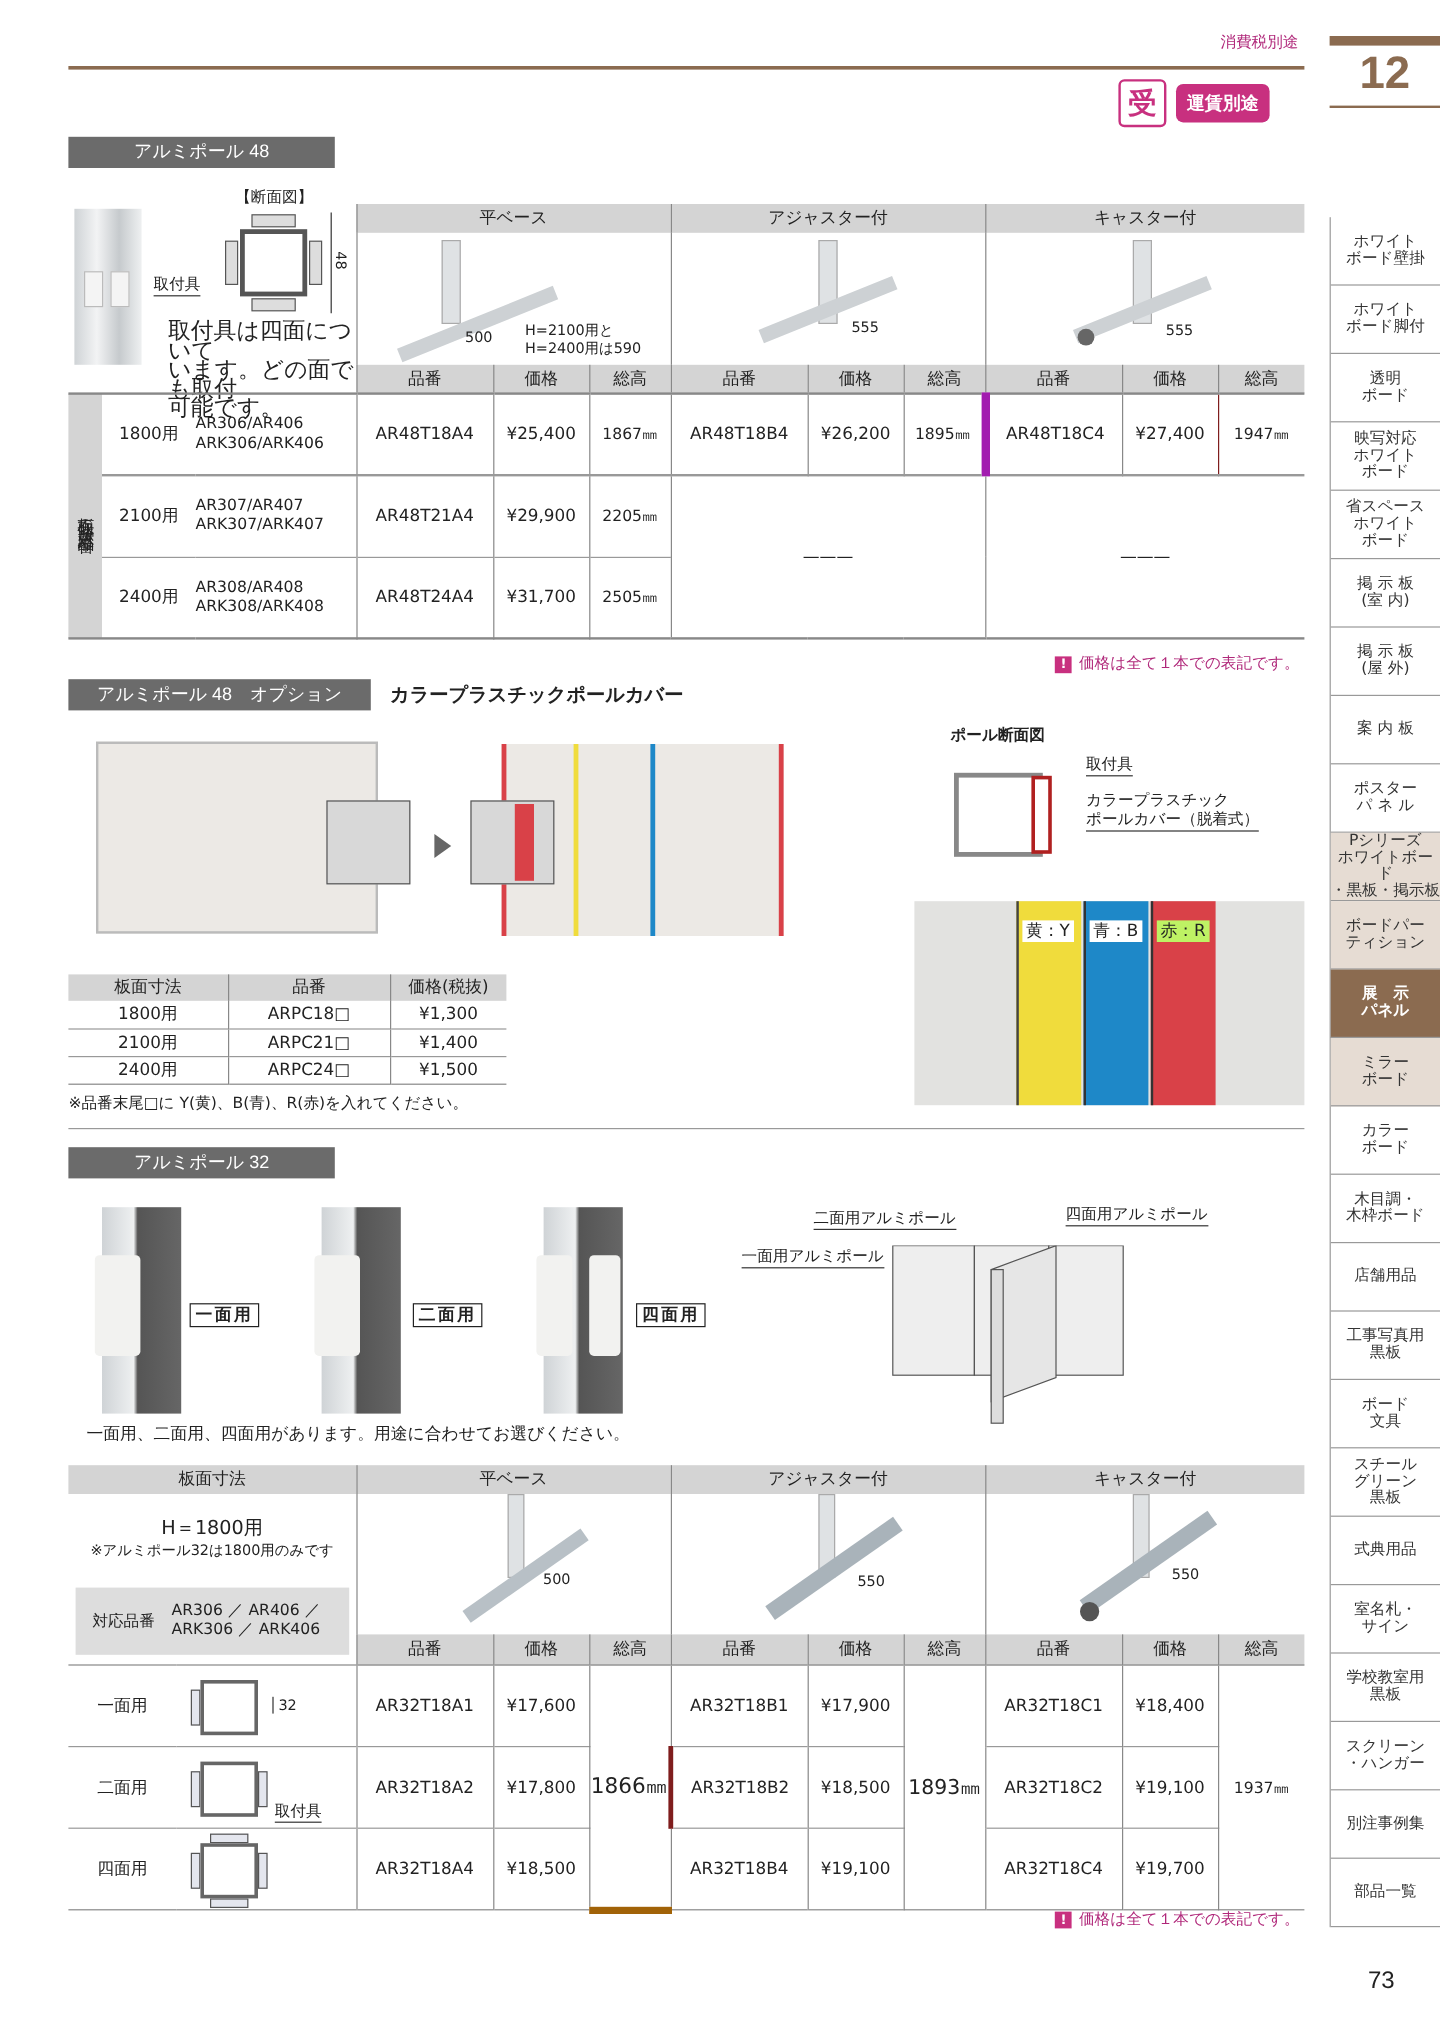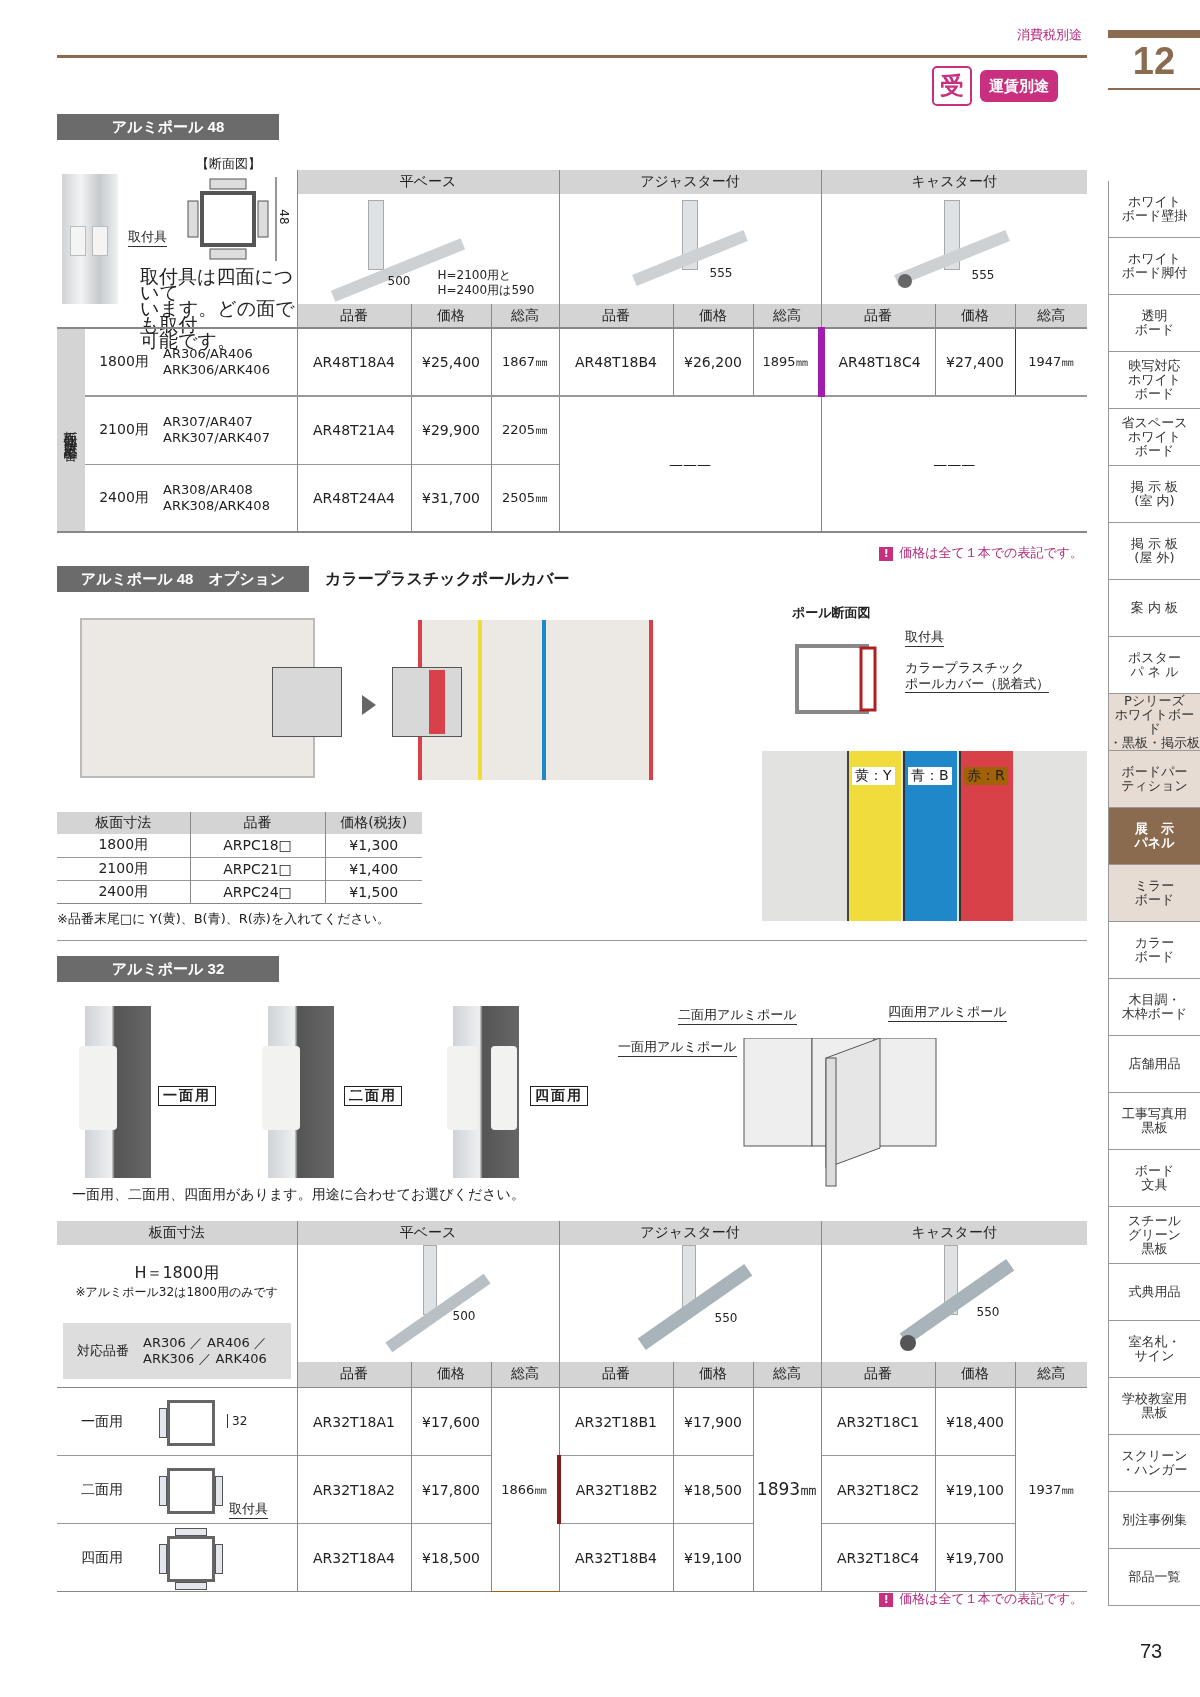--- a/index.html
+++ b/index.html
@@ -9,21 +9,21 @@
 .tax{right:118px;top:26px;font-size:13px;color:#b0287a}
 .badge-uke{left:932px;top:66px;width:40px;height:40px;border:2px solid #c8307f;border-radius:5px;color:#c8307f;font-size:24px;font-weight:bold;text-align:center;line-height:36px}
 .badge-unchin{left:980px;top:70px;width:78px;height:32px;background:#c8307f;border-radius:6px;color:#fff;font-size:15px;font-weight:bold;text-align:center;line-height:32px}
 .chap-bar{left:1108px;top:30px;width:92px;height:8px;background:#8b6b50}
 .chap-num{left:1108px;top:40px;width:92px;text-align:center;font-size:38px;font-weight:bold;color:#8b6b50;font-family:"Liberation Sans",sans-serif}
 .chap-line{left:1108px;top:88px;width:92px;height:2px;background:#8b6b50}
 .side{left:1108px;top:181px;width:92px;border-left:1px solid #999}
 .side div{height:57px;border-bottom:1px solid #999;display:flex;align-items:center;justify-content:center;text-align:center;font-size:13px;line-height:14px;white-space:pre-line;color:#333}
 .side .shade{background:#e6dcd3}
 .side .active{background:#8b6b50;color:#fff;font-weight:bold}
-.sec-title{height:26px;background:#6b6b6b;color:#fff;font-weight:bold;font-size:15px;line-height:26px;text-align:center;font-family:"Liberation Sans",sans-serif}
+.sec-title{height:26px;background:#6b6b6b;color:#fff;font-weight:normal;font-size:15px;line-height:26px;text-align:center;font-family:"Liberation Sans",sans-serif}
 table{border-collapse:collapse;position:absolute}
 td,th{font-size:14px;text-align:center;font-weight:normal}
 .hdr{background:#d4d4d4}
 .note{font-size:13px;color:#b0287a}
 .note .ex{display:inline-block;width:14px;height:14px;background:#c8307f;color:#fff;font-size:11px;line-height:14px;text-align:center;margin-right:6px;font-weight:bold}
 .pole{background:linear-gradient(90deg,#cfd3d6,#f2f3f4,#c6cacd,#eef0f1);}
 .label-box{border:1px solid #222;background:#fff;font-size:14px;font-weight:bold;padding:0 4px;letter-spacing:2px}
 </style>
 </head>
 <body>
@@ -221,21 +221,21 @@
 <div class="abs" style="left:905px;top:628px;font-size:13px;border-bottom:1px solid #333">取付具</div>
 <div class="abs" style="left:905px;top:660px;font-size:13px;white-space:pre-line;line-height:16px;border-bottom:1px solid #333">カラープラスチック
 ポールカバー（脱着式）</div>
 
 <div class="abs" style="left:762px;top:751px;width:325px;height:170px;background:#e2e2e0">
   <div style="position:absolute;left:85px;top:0;width:54px;height:170px;background:#f0dc3c;border-left:2px solid #444"></div>
   <div style="position:absolute;left:141px;top:0;width:54px;height:170px;background:#1e88c8;border-left:2px solid #333"></div>
   <div style="position:absolute;left:197px;top:0;width:54px;height:170px;background:#d94148;border-left:2px solid #333"></div>
   <span style="position:absolute;left:90px;top:16px;background:#fff;font-size:14px;padding:0 3px">黄：Y</span>
   <span style="position:absolute;left:146px;top:16px;background:#fff;font-size:14px;padding:0 3px">青：B</span>
-  <span style="position:absolute;left:202px;top:16px;background:#a16207;font-size:14px;padding:0 3px">赤：R</span>
+  <span style="position:absolute;left:202px;top:16px;background:#bef264;font-size:14px;padding:0 3px">赤：R</span>
 </div>
 
 <table style="left:57px;top:812px;width:365px">
   <colgroup>
       <col style="width:133px">
       <col style="width:135px">
       <col style="width:97px">
     </colgroup>
   <tbody>
       <tr class="hdr" style="height:22px">
@@ -351,21 +351,21 @@
   </tr>
   <tr style="height:68px;border-bottom:1px solid #999">
     <td>一面用</td>
     <td style="position:relative">
       <div style="position:absolute;left:20px;top:12px;width:48px;height:46px;border:3px solid #666"></div>
       <div style="position:absolute;left:12px;top:20px;width:8px;height:30px;background:#e4e6ee;border:1px solid #555"></div>
       <span style="position:absolute;left:80px;top:26px;font-size:12px;border-left:1px solid #333;padding-left:4px">32</span>
     </td>
     <td style="border-left:1px solid #888">AR32T18A1</td>
     <td style="border-left:1px solid #888">¥17,600</td>
-    <td rowspan="3" style="border-left:1px solid #888;border-bottom:1px solid #a16207;font-size:13px">1866㎜</td>
+    <td rowspan="3" style="border-left:1px solid #888;border-bottom:6px solid #a16207;font-size:18px">1866㎜</td>
     <td style="border-left:1px solid #888">AR32T18B1</td>
     <td style="border-left:1px solid #888">¥17,900</td>
     <td rowspan="3" style="border-left:1px solid #888;border-bottom:1px solid #888;font-size:17px">1893㎜</td>
     <td style="border-left:1px solid #888">AR32T18C1</td>
     <td style="border-left:1px solid #888">¥18,400</td>
     <td rowspan="3" style="border-left:1px solid #888;border-bottom:1px solid #888;font-size:13px">1937㎜</td>
   </tr>
   <tr style="height:68px;border-bottom:1px solid #999">
     <td>二面用</td>
     <td style="position:relative">

